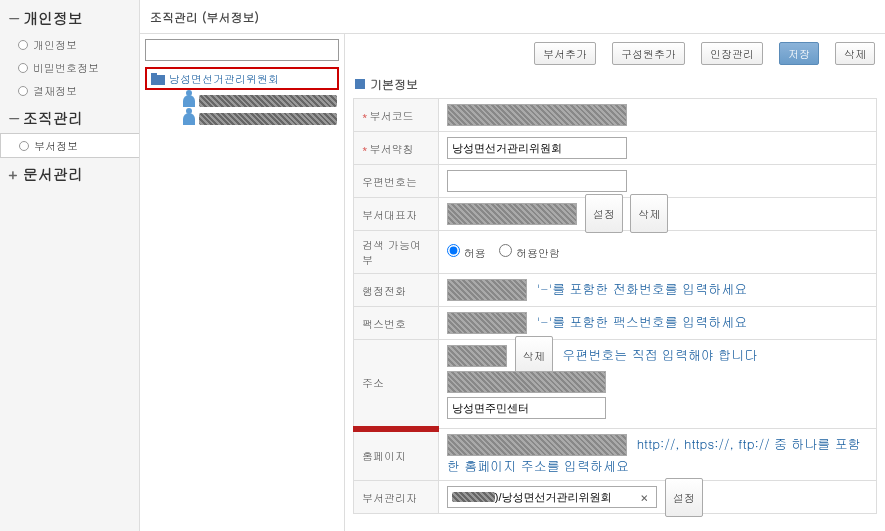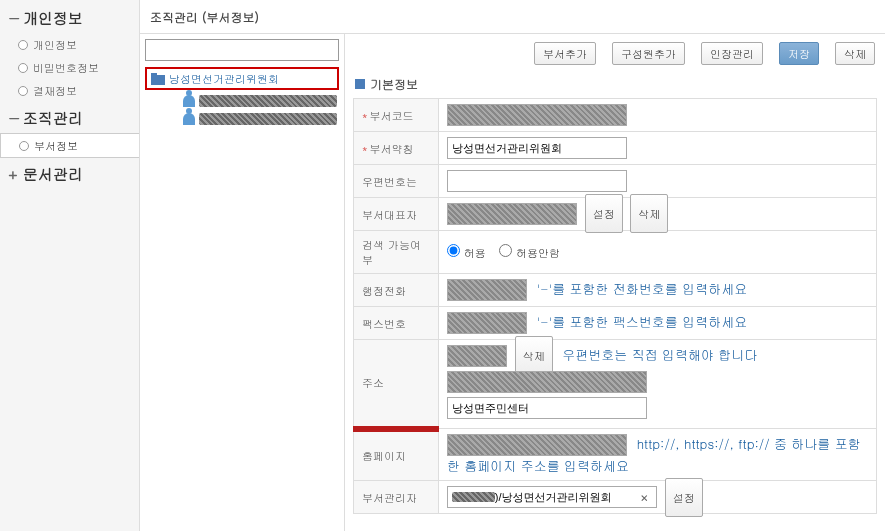--- a/index.html
+++ b/index.html
@@ -31,21 +31,21 @@
 .section-header { padding: 4px 2px; font-size: 12px; font-weight: bold; color: #555; display: flex; align-items: center; margin-bottom: 2px; }
 .sq-icon { width: 10px; height: 10px; background: #4a7db8; margin-right: 5px; display: inline-block; }
 .form-table { width: 100%; border-collapse: collapse; border-top: 1px solid #ccc; }
 .form-table th { background: #f7f7f7; border: 1px solid #ddd; padding: 6px 8px; text-align: left; font-weight: normal; font-size: 11px; color: #555; width: 85px; vertical-align: middle; }
 .form-table td { border: 1px solid #ddd; padding: 5px 8px; font-size: 11px; vertical-align: middle; }
 .req { color: #d9534f; margin-right: 2px; }
 .txt-input { border: 1px solid #aaa; padding: 3px 4px; font-size: 11px; height: 22px; }
 .txt-input.w-med { width: 180px; }
 .txt-input.w-sm { width: 80px; }
 .txt-input.w-short { width: 60px; }
-.txt-input.w-long { width: 200px; }
+.txt-input.w-long { width: 159px; }
 .txt-input.ro { background: #f5f5f5; color: #888; }
 .txt-input.mask { background: repeating-linear-gradient(45deg, #888, #888 2px, #aaa 2px, #aaa 4px); color: transparent; }
 .hint-blue { color: #1a5fa0; font-size: 13px; margin-left: 6px; }
 .small-btn { padding: 11px 7px; font-size: 11px; border: 1px solid #aaa; background: linear-gradient(#fff,#eee); border-radius: 2px; cursor: pointer; margin-left: 4px; }
 .radio-group label { margin-right: 10px; font-size: 11px; }
 .addr-row { margin-bottom: 4px; }
 .red-box-v { border: 2px solid #c00; }
 .manager-wrap { display: inline-flex; align-items: center; border: 1px solid #aaa; height: 22px; width: 210px; padding: 0 4px; }
 .manager-wrap input { border: none; flex: 1; font-size: 11px; height: 18px; outline: none; }
 .manager-clear { cursor: pointer; color: #666; font-weight: bold; padding: 0 3px; }

